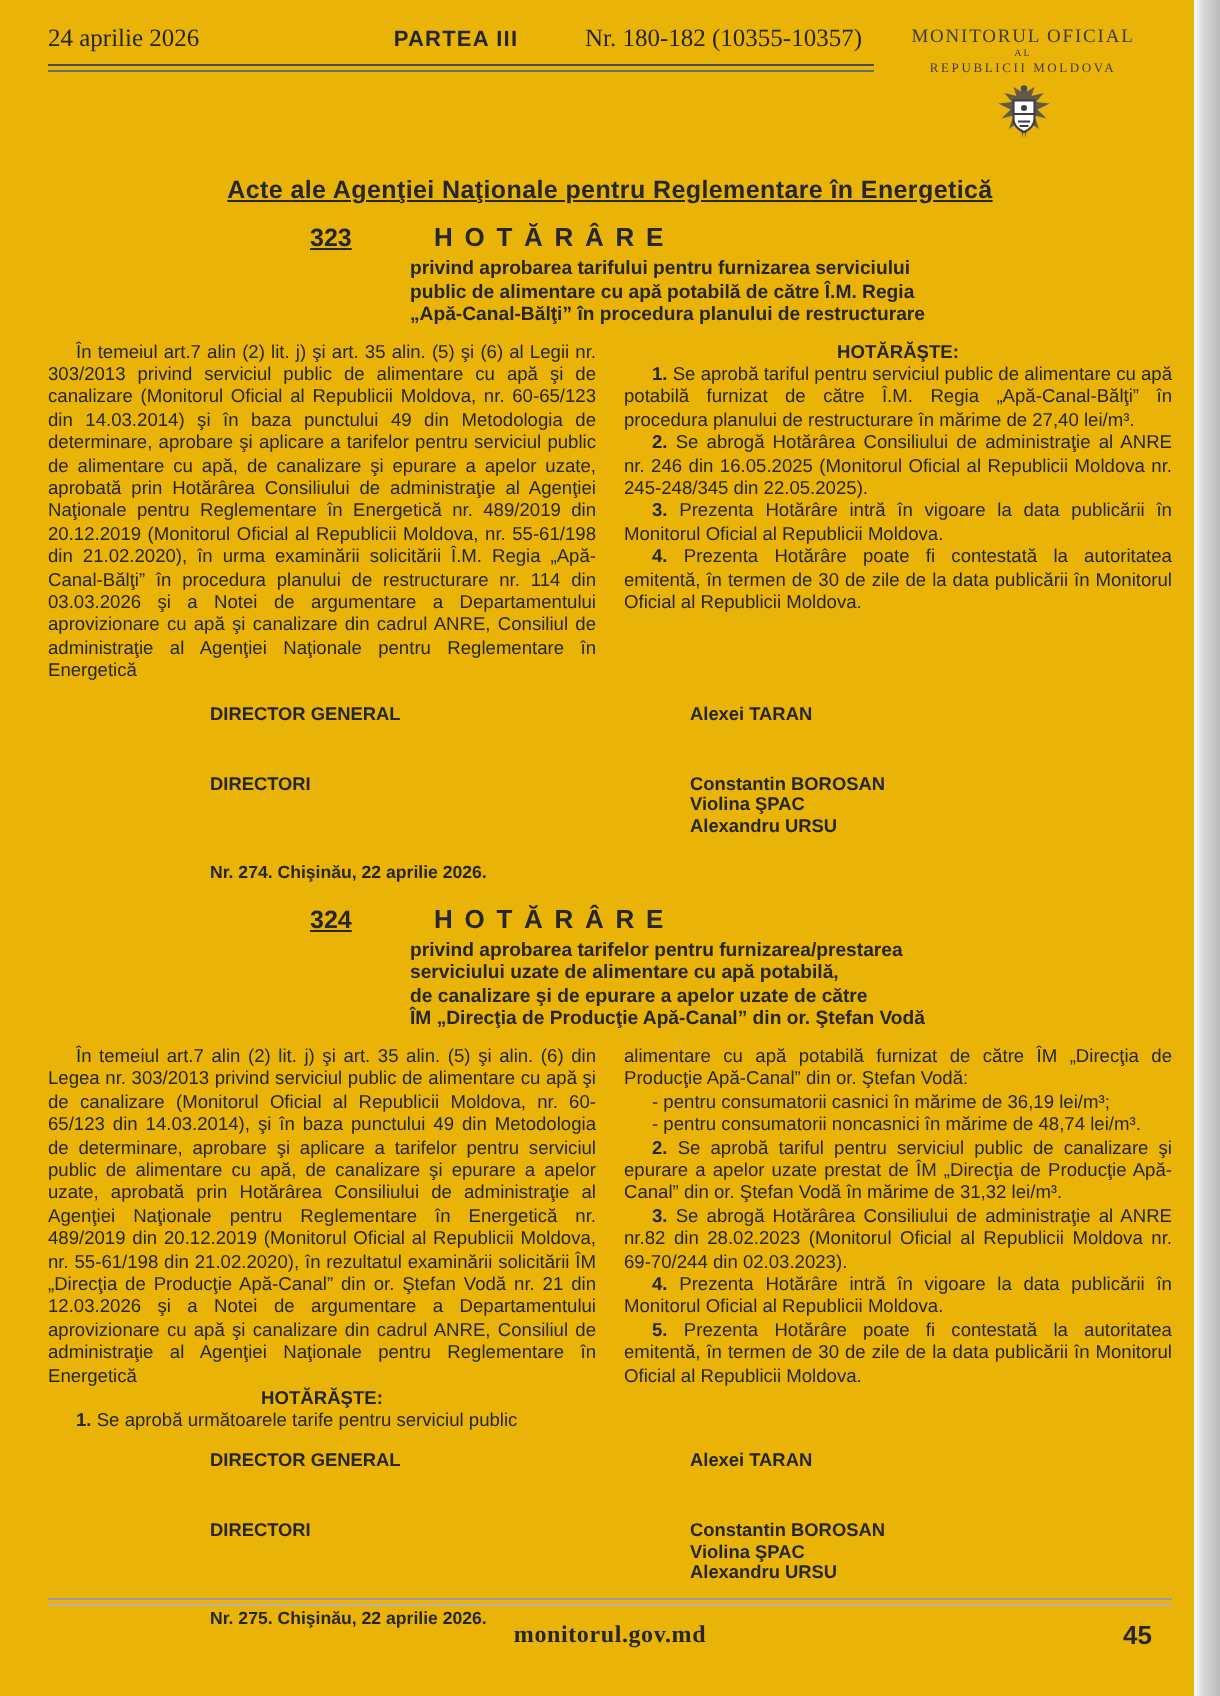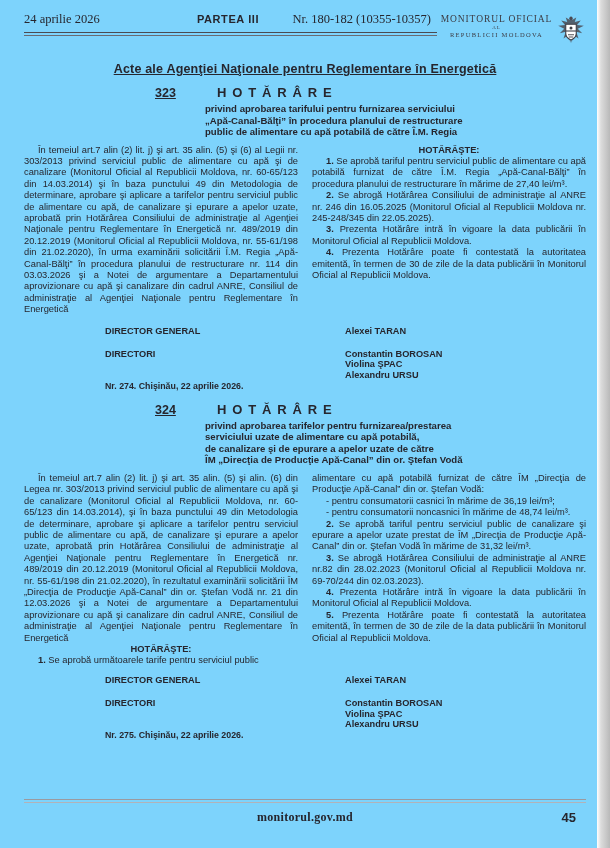--- a/index.html
+++ b/index.html
@@ -1,34 +1,34 @@
 <!DOCTYPE html>
 <html><head>
 <meta charset="utf-8">
 <style>
   html,body { margin:0; padding:0; }
   .page {
-    position:relative; width:610px; height:848px; background:#7dd3fc;
+    position:relative; width:610px; height:848px; background:#eab308;
     font-family:"Liberation Sans", sans-serif; color:#26262e; overflow:hidden;
   }
   .page-edge {
     position:absolute; top:0; right:0; width:13px; height:100%;
     background:linear-gradient(to right,#ffffff 0%,#dcdcdc 30%,#b9b9b9 100%);
   }
   .content { position:absolute; left:24px; width:562px; top:0; }
 
   
   .header { display:flex; margin-top:12px; }
   .header-left { width:413px; }
   .header-row { display:flex; align-items:baseline; }
   .h-date { font-family:"Liberation Serif", serif; font-size:12.5px; width:148px; }
   .h-part { font-weight:bold; font-size:11px; letter-spacing:.6px; width:112px; text-align:center; }
   .h-issue { font-family:"Liberation Serif", serif; font-size:12.5px; flex:1; text-align:right; padding-right:6px; }
   .double-rule { height:2px; border-top:1.5px solid #4a4a52; border-bottom:1px solid #6a6a72; margin-top:5px; }
-  .masthead { width:149px; display:flex; align-items:flex-start; }
+  .masthead { width:149px; display:flex; align-items:center;flex-direction:column; }
   .m-text { flex:1; text-align:center; font-family:"Liberation Serif", serif; color:#3c3c44; padding-top:2px; }
   .m1 { font-size:9.5px; letter-spacing:.9px; white-space:nowrap; }
   .m2 { font-size:5px; letter-spacing:1px; margin-top:1px; }
   .m3 { font-size:6.5px; letter-spacing:1.3px; white-space:nowrap; margin-top:1px; }
   .emblem { width:30px; height:34px; margin-top:2px; }
 
   
   .section-title {
     text-align:center; font-weight:bold; font-size:12.5px; margin-top:14px;
     text-decoration:underline; letter-spacing:.2px;
@@ -42,24 +42,24 @@
 
   
   .cols { display:flex; gap:14px; margin-top:7px; }
   .col { width:274px; font-size:9.3px; line-height:11.4px; text-align:justify; }
   .col p { margin:0; }
   p.indent { text-indent:14px; }
   p.noindent { text-indent:0; }
   .resolve-head { text-align:center; font-weight:bold; text-indent:0 !important; }
 
   
-  .sig-grid { display:grid; grid-template-columns:321px 1fr; row-gap:12px; margin-top:10px; }
+  .sig-grid { display:grid; grid-template-columns:321px 1fr; row-gap:24px; margin-top:10px; }
   .sig-role { padding-left:81px; font-weight:bold; font-size:9.2px; line-height:11px; }
   .sig-name, .sig-names div { font-weight:bold; font-size:9.2px; line-height:10.8px; }
-  .decree-note { font-weight:bold; font-size:8.8px; margin-top:0; padding-left:81px; }
+  .decree-note { font-weight:bold; font-size:8.8px; margin-top:12px; padding-left:81px; }
 
   
   .footer { position:absolute; left:24px; width:562px; bottom:20px; }
   .footer-rule { height:2px; border-top:1px solid #9a9aa0; border-bottom:1px solid #b2b2b8; margin-bottom:7px; }
   .footer-row { position:relative; height:18px; }
   .f-site { text-align:center; font-family:"Liberation Serif", serif; font-weight:bold; font-size:12px; letter-spacing:.3px; }
   .f-page { position:absolute; right:10px; top:0; font-weight:bold; font-size:13px; }
 </style>
 </head>
 <body>
@@ -98,22 +98,22 @@
     </div>
 
     <div class="section-title">Acte ale Agenţiei Naţionale pentru Reglementare în Energetică</div>
 
     <div>
       <div class="decree-head">
         <div class="decree-num">323</div>
         <div class="decree-titles">
           <div class="decree-type">HOTĂRÂRE</div>
           <div class="decree-sub">privind aprobarea tarifului pentru furnizarea serviciului</div>
+          <div class="decree-sub">public de alimentare cu apă potabilă de către Î.M. Regia</div>
           <div class="decree-sub">„Apă-Canal-Bălţi” în procedura planului de restructurare</div>
-          <div class="decree-sub">public de alimentare cu apă potabilă de către Î.M. Regia</div>
         </div>
       </div>
       <div class="cols">
         <div class="col">
           <p class="indent">În temeiul art.7 alin (2) lit. j) şi art. 35 alin. (5) şi (6) al Legii nr. 303/2013 privind serviciul public de alimentare cu apă şi de canalizare (Monitorul Oficial al Republicii Moldova, nr. 60-65/123 din 14.03.2014) şi în baza punctului 49 din Metodologia de determinare, aprobare şi aplicare a tarifelor pentru serviciul public de alimentare cu apă, de canalizare şi epurare a apelor uzate, aprobată prin Hotărârea Consiliului de administraţie al Agenţiei Naţionale pentru Reglementare în Energetică nr. 489/2019 din 20.12.2019 (Monitorul Oficial al Republicii Moldova, nr. 55-61/198 din 21.02.2020), în urma examinării solicitării Î.M. Regia „Apă-Canal-Bălţi” în procedura planului de restructurare nr. 114 din 03.03.2026 şi a Notei de argumentare a Departamentului aprovizionare cu apă şi canalizare din cadrul ANRE, Consiliul de administraţie al Agenţiei Naţionale pentru Reglementare în Energetică</p>
         </div>
         <div class="col">
           <p class="resolve-head">HOTĂRĂŞTE:</p>
           <p class="indent"><b>1.</b>&nbsp;<span>Se aprobă tariful pentru serviciul public de alimentare cu apă potabilă furnizat de către Î.M. Regia „Apă-Canal-Bălţi” în procedura planului de restructurare în mărime de 27,40 lei/m³.</span></p>
           <p class="indent"><b>2.</b>&nbsp;<span>Se abrogă Hotărârea Consiliului de administraţie al ANRE nr. 246 din 16.05.2025 (Monitorul Oficial al Republicii Moldova nr. 245-248/345 din 22.05.2025).</span></p>

